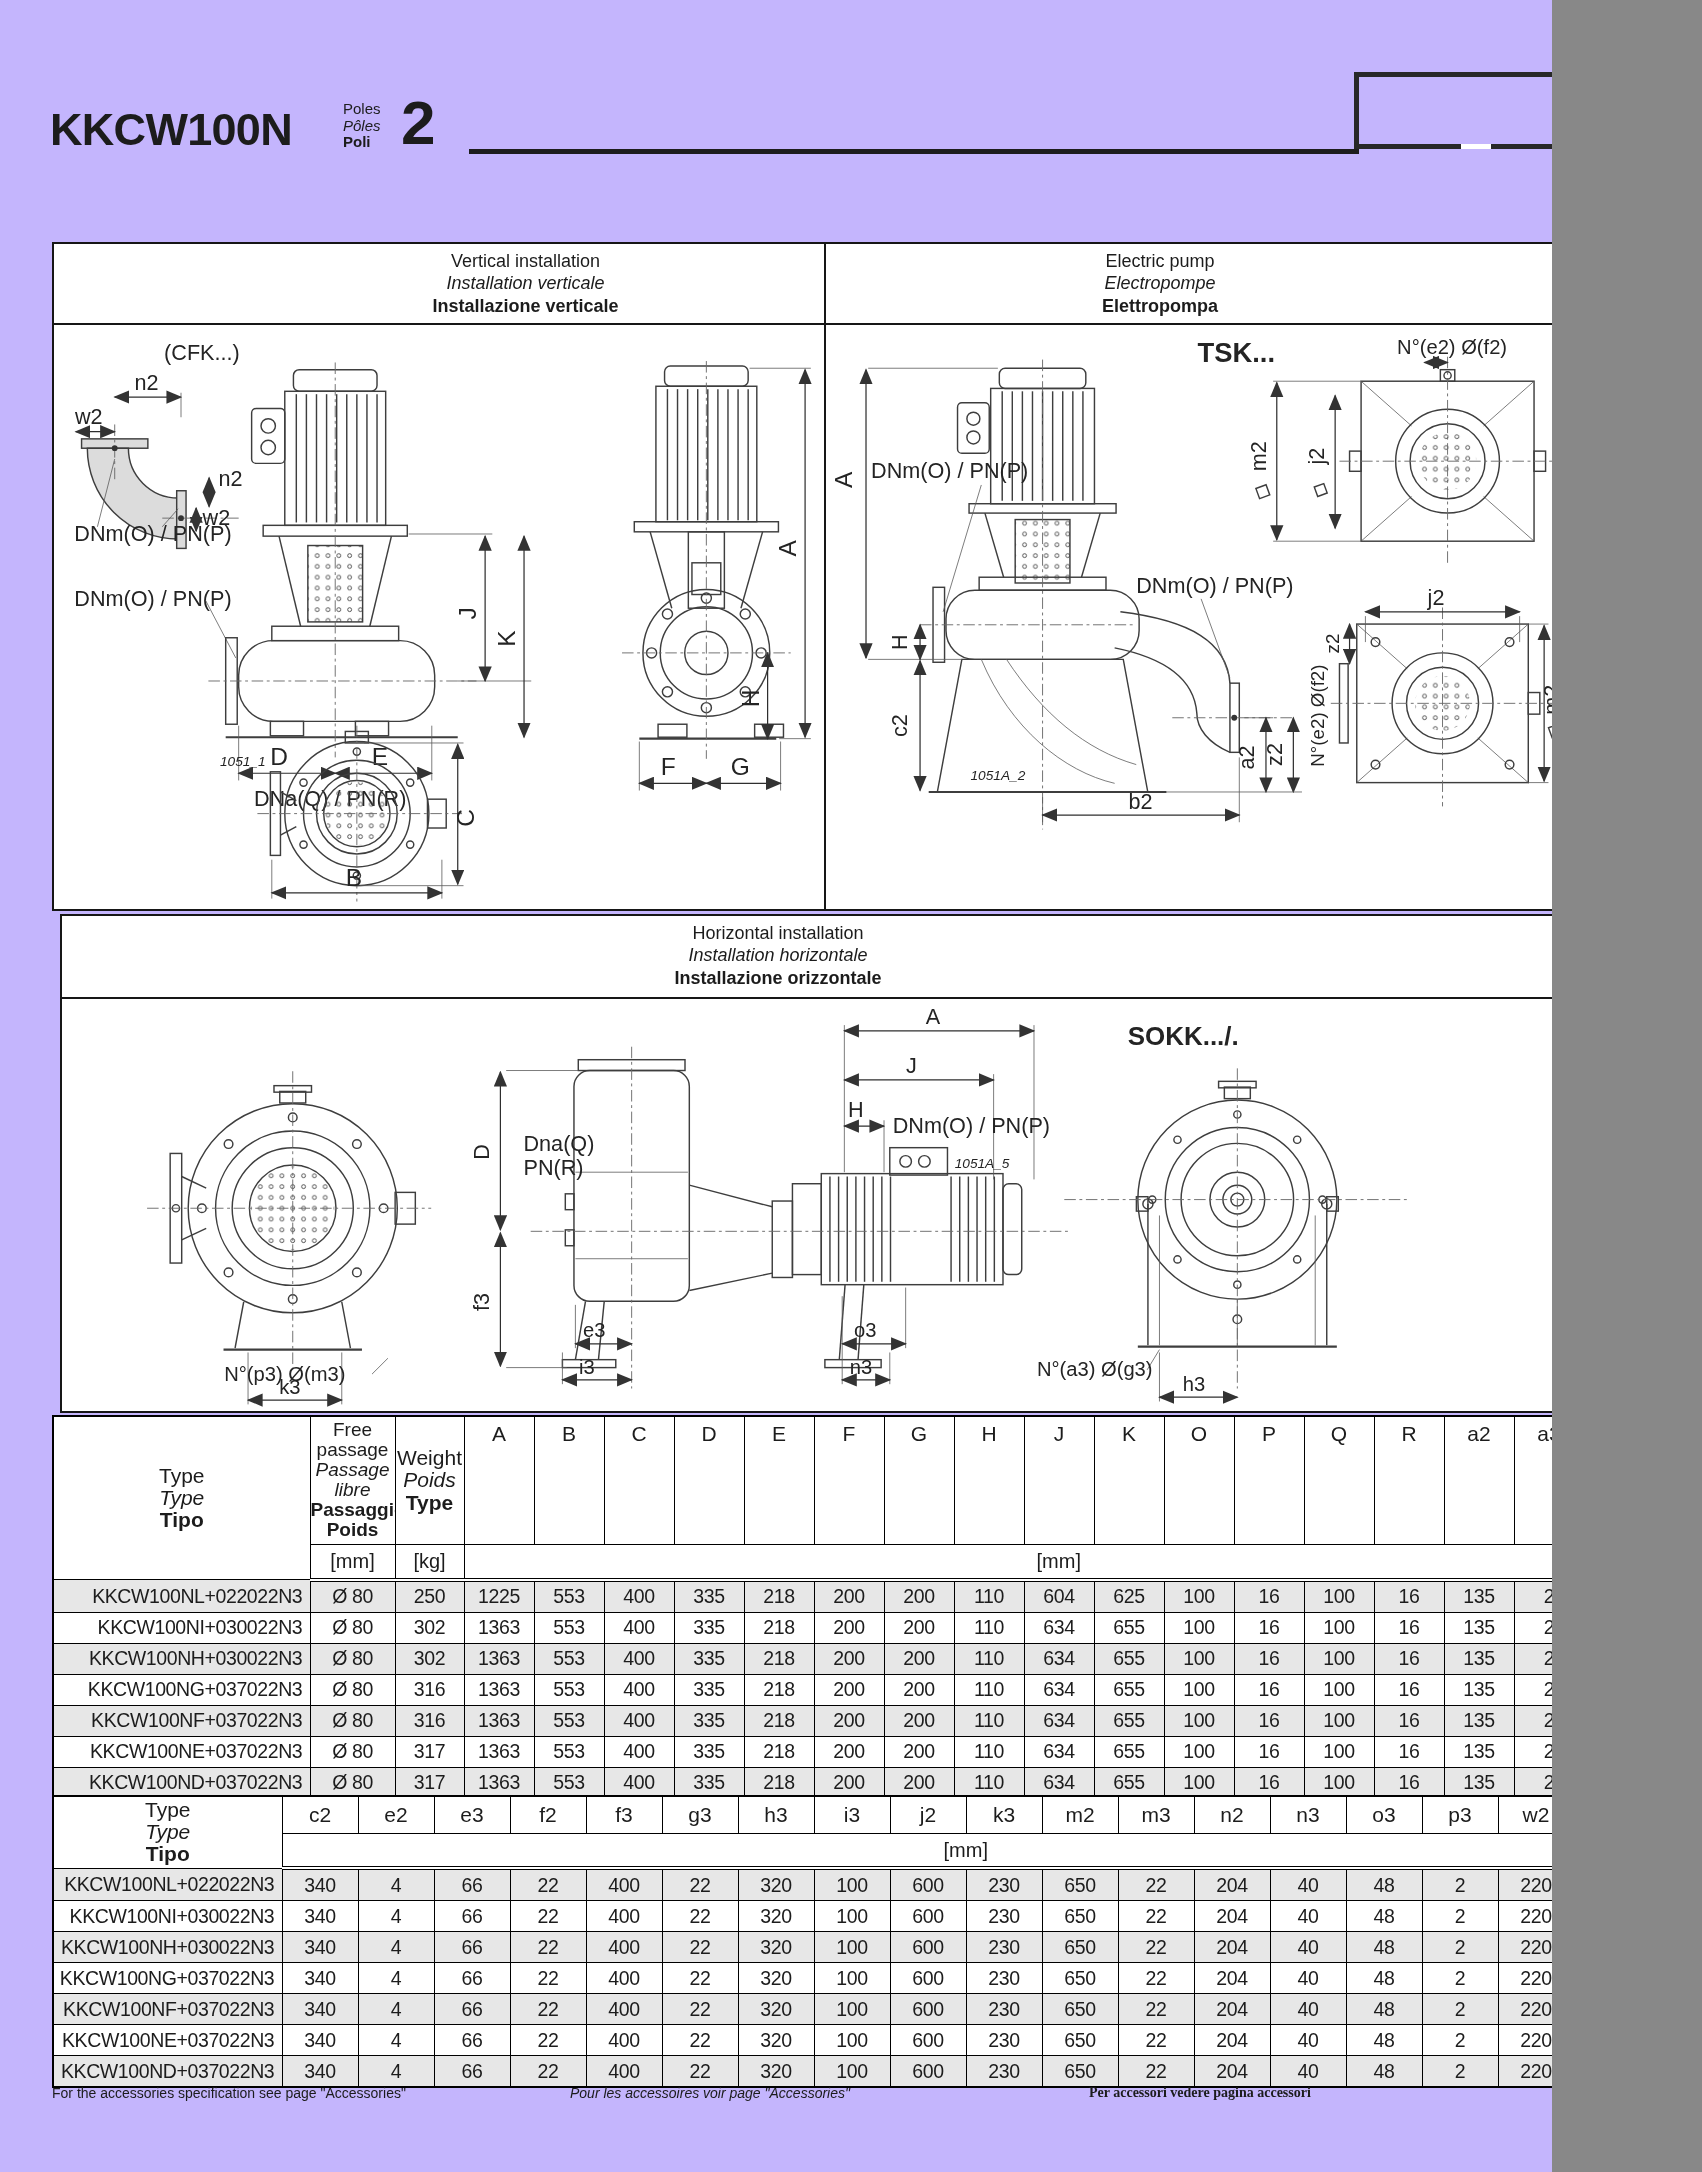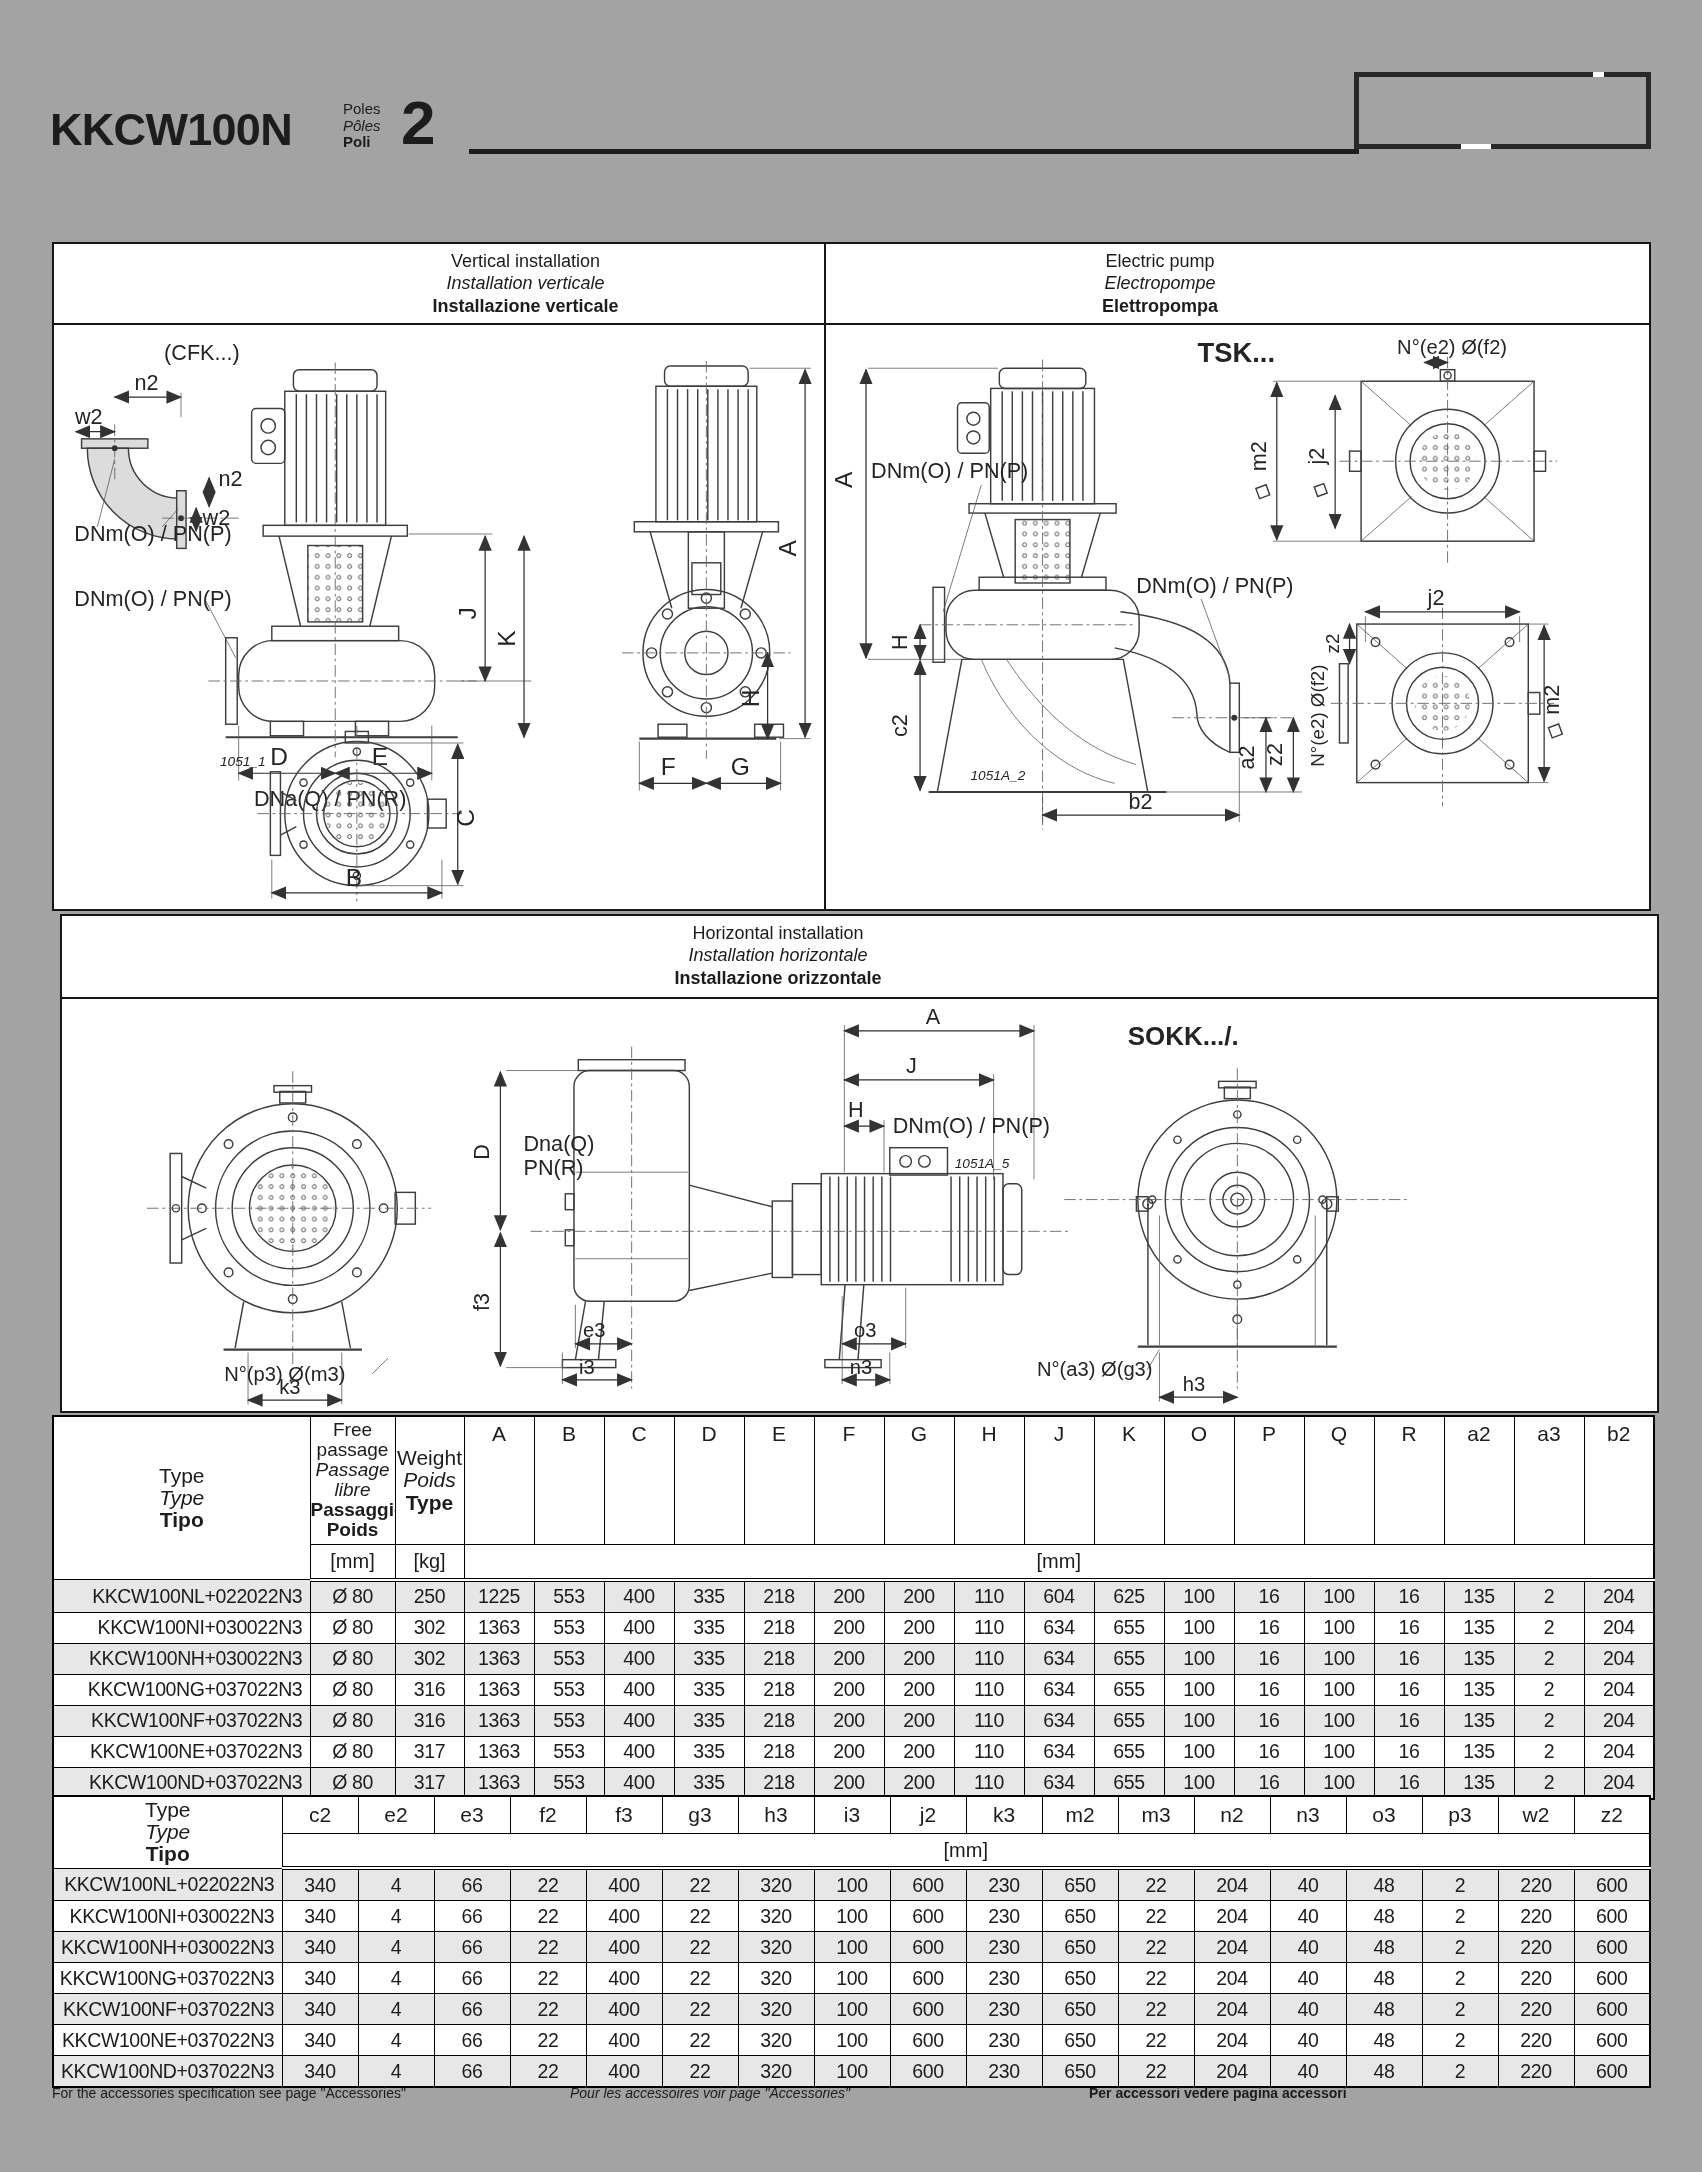--- a/index.html
+++ b/index.html
@@ -1,16 +1,16 @@
 <!DOCTYPE html>
 <html style="font-size:11.5px"><head>
 <meta charset="utf-8">
 <style>
   html,body{margin:0;padding:0;background:#888;}
-  #page{position:relative;width:1702px;height:2172px;background:#a3a3a3;
+  #page{position:relative;width:1552px;height:2172px;background:#c4b5fd;
         font-family:"Liberation Sans",sans-serif;color:#1c1c1c;overflow:hidden;}
   .abs{position:absolute;}
 
   
   #model{left:50px;top:104px;font-size:45px;font-weight:bold;letter-spacing:-0.7px;}
   #poles{left:343px;top:101px;font-size:15px;line-height:16.6px;}
   #poles-num{left:401px;top:87px;font-size:62px;font-weight:bold;}
   #hrule{left:469px;top:149px;width:890px;height:5px;background:#1d1d1d;}
   #logo{left:1354px;top:72px;width:297px;height:77px;border:5px solid #282828;
         box-sizing:border-box;text-align:center;}
@@ -52,21 +52,21 @@
   .unitRow td{height:33px;text-align:center;font-size:20px;border-bottom:4.3px double #000;}
   tbody td{height:30px;text-align:center;font-size:19.5px;letter-spacing:-0.4px;}
   tbody td.typ{text-align:right;padding-right:7.2px;}
   tbody tr:nth-of-type(odd){background:#e7e7e7;}
   .hl .l2{font-style:italic;} .hl .l3{font-weight:bold;}
   #table2 .hTop th{height:36px;vertical-align:middle;padding-top:0;}
   #table2 .unitRow td{height:32px;}
 
   
   .foot{top:2085px;font-size:14px;}
-  #foot-en{left:52px;} #foot-fr{left:570px;font-style:italic;} #foot-it{left:1089px;font-weight:bold;}
+  #foot-en{left:52px;} #foot-fr{left:570px;font-style:italic;} #foot-it{left:1089px;font-weight:bold;font-family:Liberation Serif, serif;}
 </style>
 </head>
 <body>
 
 <div id="page">
 
   <div class="abs" id="model">KKCW100N</div>
   <div class="abs" id="poles">
     <span style="display:block">Poles</span>
     <span style="display:block;font-style:italic">Pôles</span>

